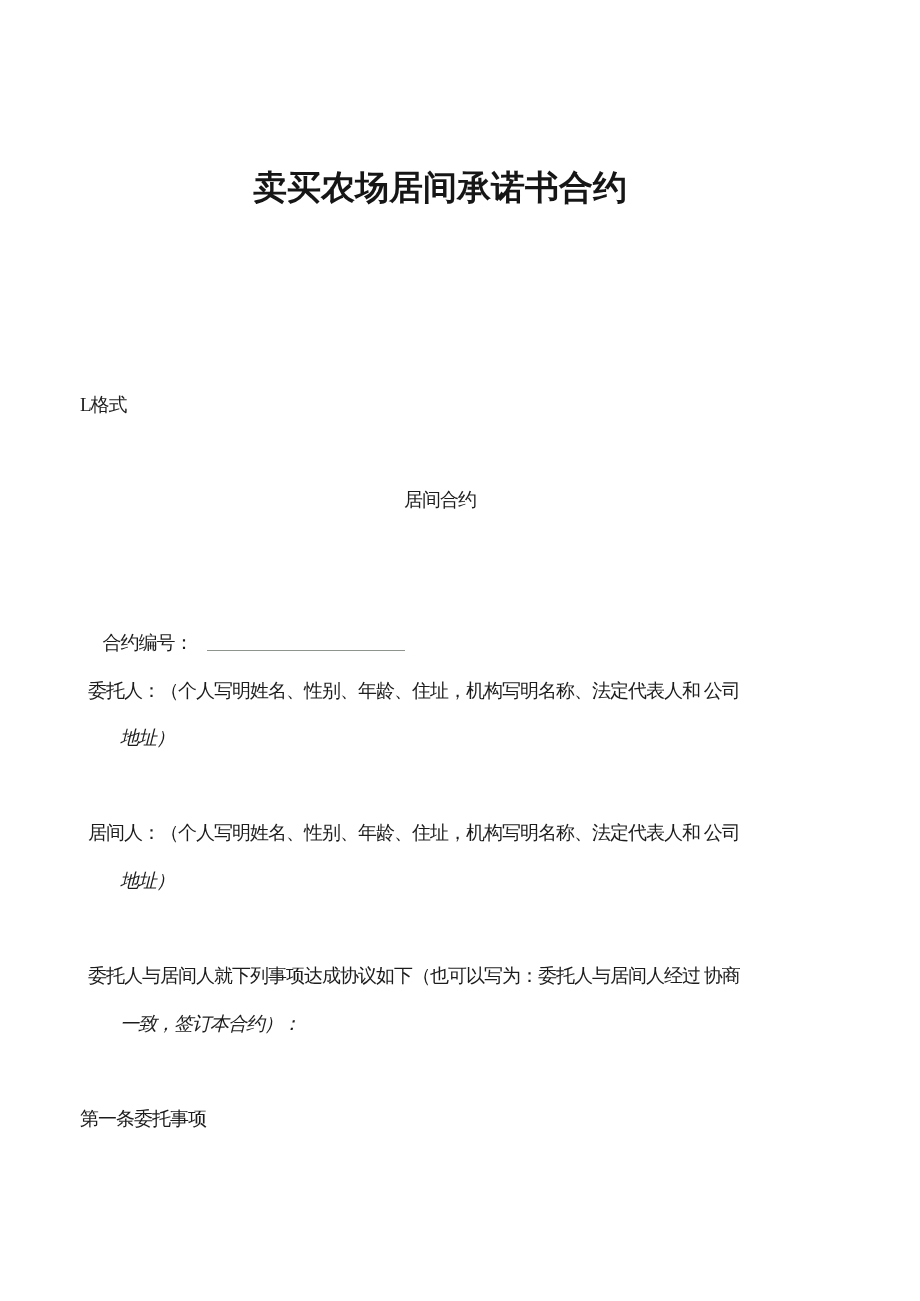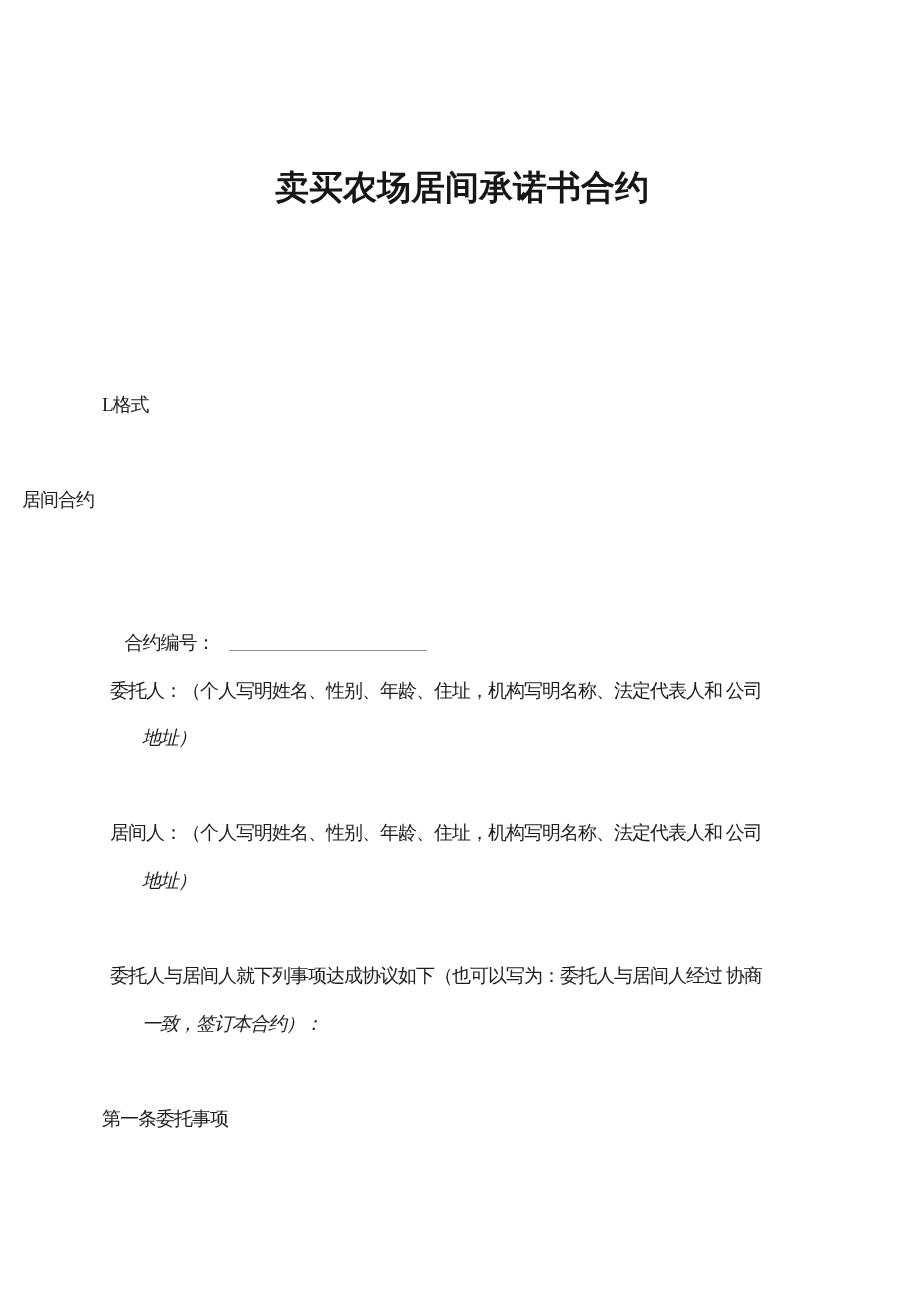--- a/index.html
+++ b/index.html
@@ -4,21 +4,20 @@
 <style>
   html, body { margin: 0; padding: 0; background: #ffffff; }
   .page {
     position: relative;
     width: 880px;
     height: 1301px;
     background: #ffffff;
     overflow: hidden;
     font-family: "Liberation Serif", "DejaVu Serif", serif;
     color: #1c1c1c;
-    margin-left: 22px;
   }
   .doc-title {
     position: absolute;
     top: 166px;
     left: 0;
     width: 100%;
     text-align: center;
     font-family: "Liberation Sans", "DejaVu Sans", sans-serif;
     font-weight: bold;
     font-size: 34px;
@@ -37,21 +36,21 @@
     line-height: 47.6px;
     font-size: 19px;
     letter-spacing: -1px;
     white-space: pre;
     color: #1c1c1c;
   }
   .spacer { height: 47.6px; }
   .indent-label   { padding-left: 80px; }  
   .indent-first   { padding-left: 88px; }  
   .indent-none    { padding-left: 120px; font-style: italic; }  
-  .centered       { text-align: left; padding-left: 0; }
+  .centered       { text-align: center; padding-left: 0; }
   .blank-underline {
     display: inline-block;
     width: 198px;
     height: 18px;
     margin-left: 14px;
     vertical-align: -2px;
     border-bottom: 1px solid #8f948f;
   }
 </style>
 </head>

